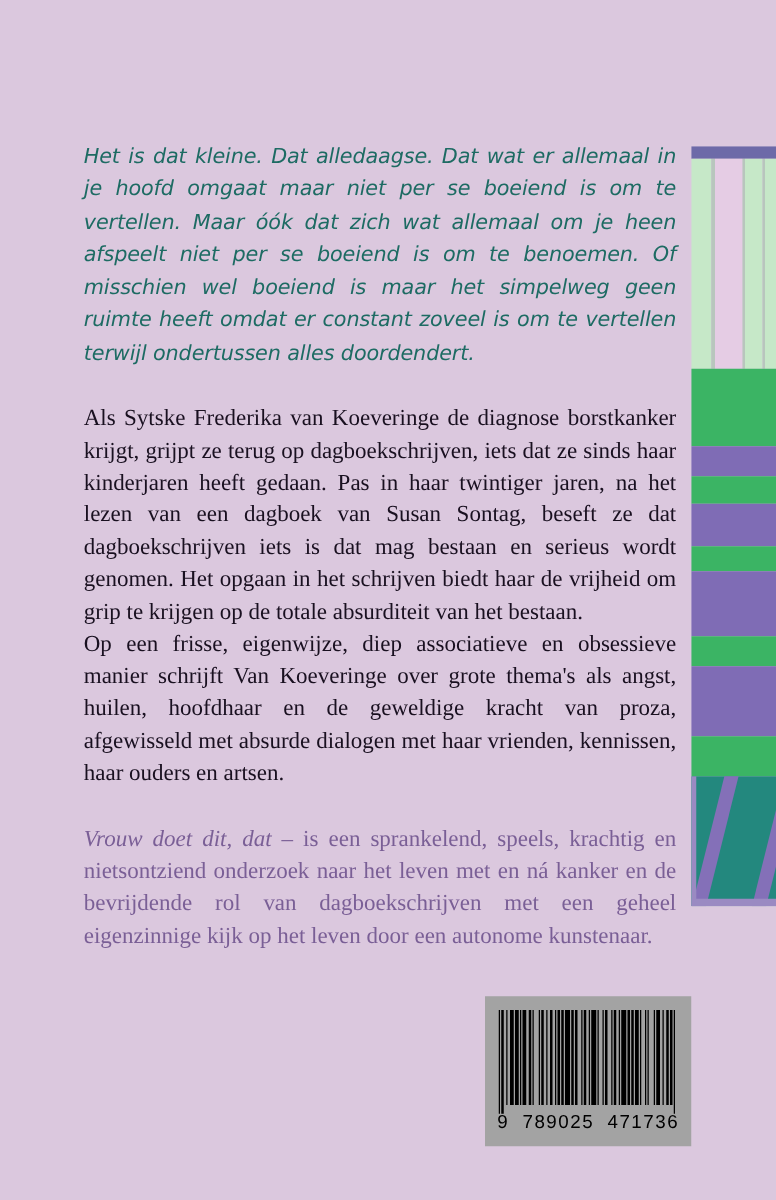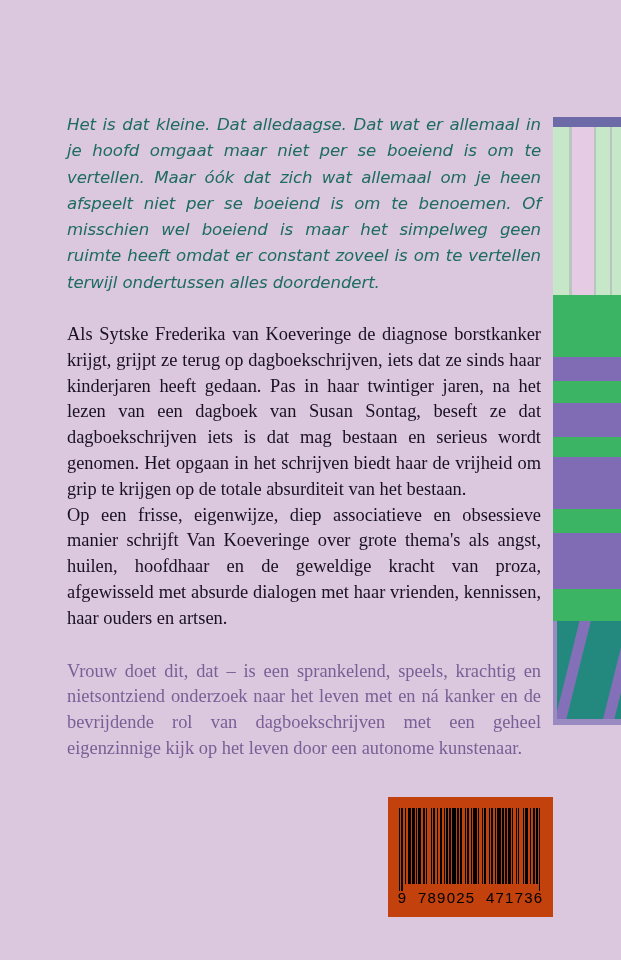--- a/index.html
+++ b/index.html
@@ -58,20 +58,21 @@
   .closing-par {
     font-family: "Liberation Serif", serif;
     font-size: 18.4px;
     line-height: 25.8px;
     color: #7a5f96;
     text-align: justify;
     margin: 27px 0 0 0;
   }
 
   .closing-par .booktitle {
+    font-style: italic;
   }
 
   
   .website {
     position: absolute;
     left: 0;
     top: 774px;
     width: 553px;
     text-align: right;
     font-family: "Liberation Serif", serif;
@@ -80,21 +81,21 @@
     letter-spacing: 0.2px;
   }
 
   
   .barcode-box {
     position: absolute;
     left: 388px;
     top: 797px;
     width: 165px;
     height: 120px;
-    background: #c2410c;
+    background: #a3a3a3;
     box-sizing: border-box;
   }
   .barcode-bars {
     position: absolute;
     left: 11px;
     top: 11px;
     width: 143px;
     height: 83px;
     display: flex;
     align-items: flex-start;

